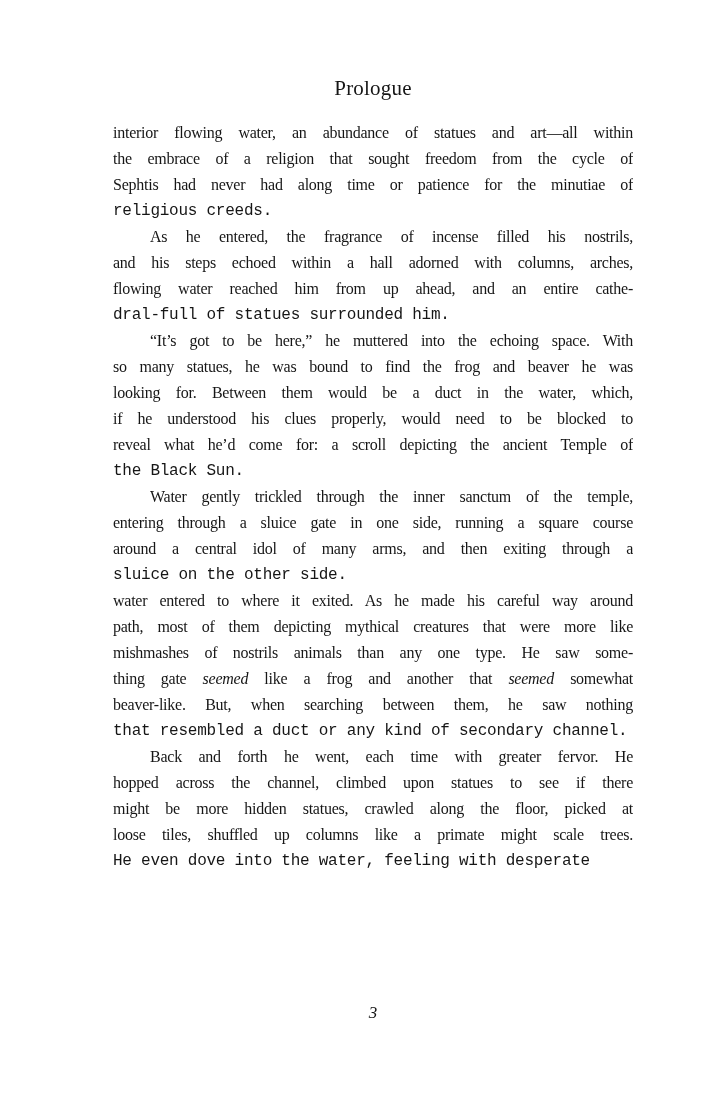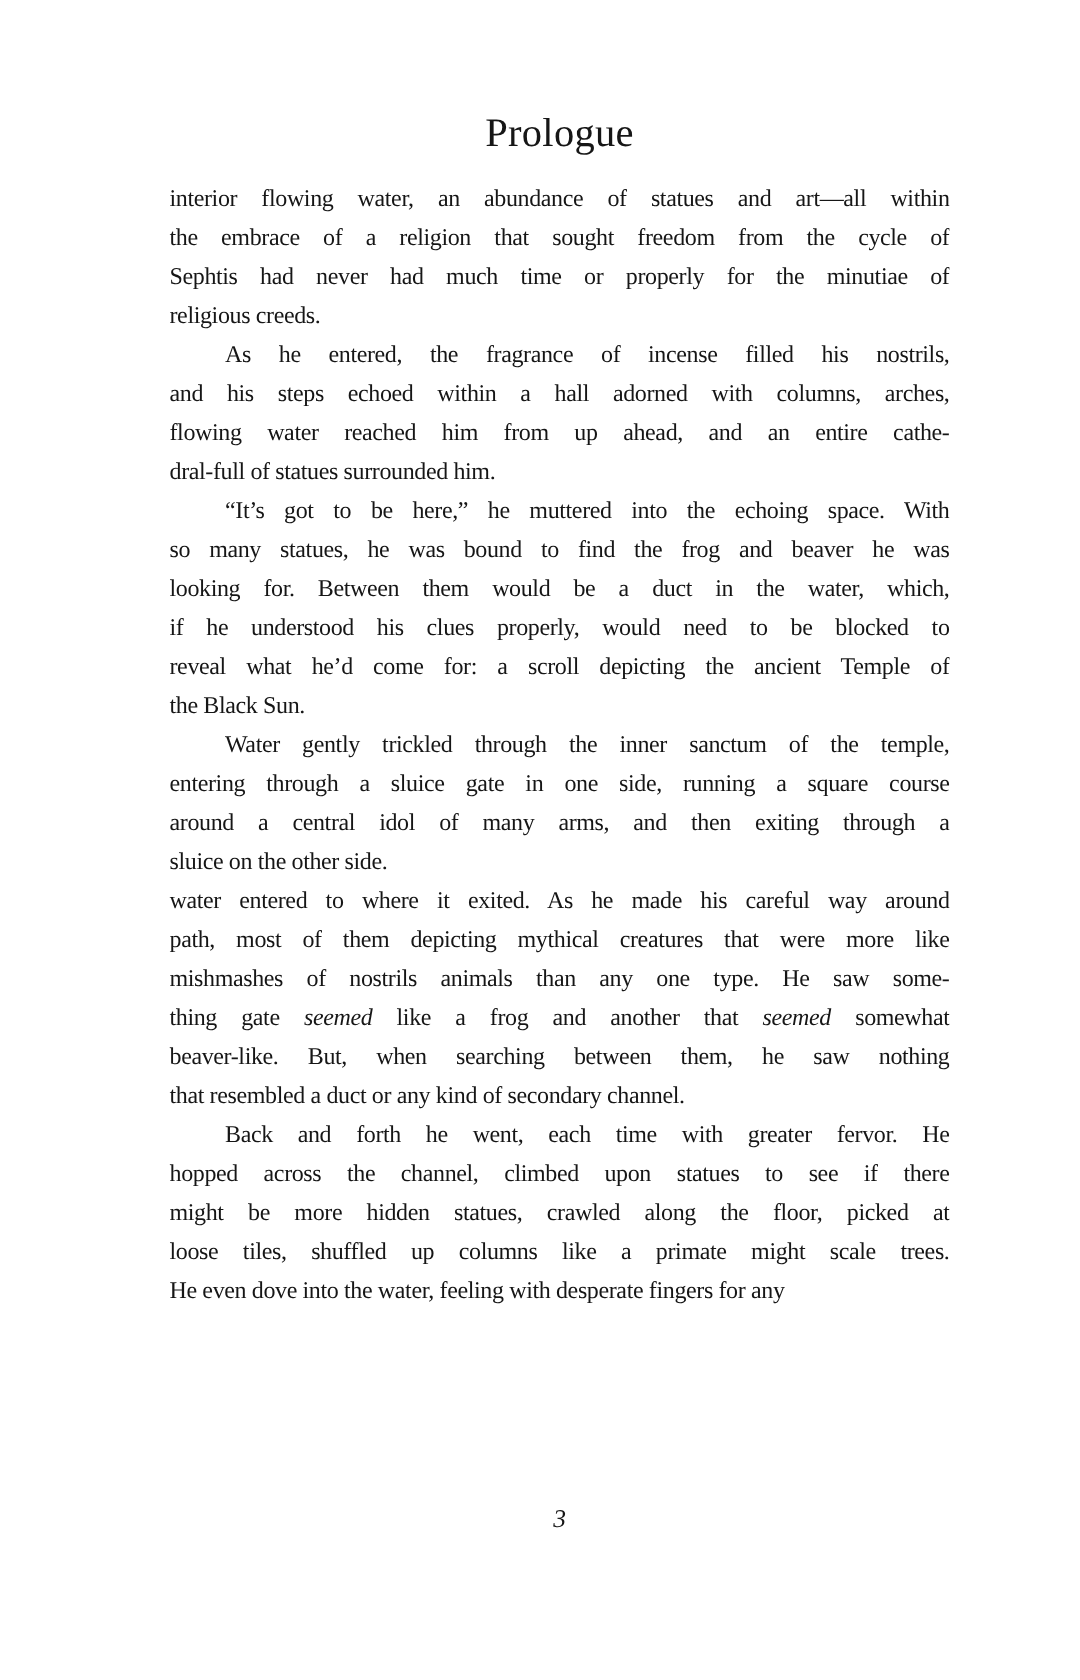--- a/index.html
+++ b/index.html
@@ -16,21 +16,21 @@
     background: #ffffff;
     color: #161616;
     font-family: "Liberation Serif", "DejaVu Serif", serif;
   }
   .chapter-heading {
     position: absolute;
     top: 76px;
     left: 113px;
     width: 520px;
     text-align: center;
-    font-size: 27px;
+    font-size: 21px;
     line-height: 24px;
     letter-spacing: 0.2px;
   }
   .body-text {
     position: absolute;
     top: 120px;
     left: 113px;
     width: 520px;
     font-size: 16px;
     line-height: 26px;
@@ -38,20 +38,21 @@
   }
   .line {
     height: 26px;
     overflow: hidden;
     text-align: justify;
     text-align-last: justify;
   }
   .line.last {
     text-align: left;
     text-align-last: left;
+    font-family: Liberation Mono, monospace;
   }
   .para.indent .line.first { text-indent: 37px; }
   .line em { }
   .folio {
     position: absolute;
     top: 1003px;
     left: 113px;
     width: 520px;
     text-align: center;
     font-size: 17px;
@@ -60,21 +61,21 @@
 </style>
 </head>
 <body>
 
 <div class="page">
   <div class="chapter-heading">Prologue</div>
   <div class="body-text" id="body-text">
       <div class="para">
         <div class="line first">interior flowing water, an abundance of statues and art—all within</div>
         <div class="line">the embrace of a religion that sought freedom from the cycle of</div>
-        <div class="line">Sephtis had never had much time or properly for the minutiae of</div>
+        <div class="line">Sephtis had never had along time or patience for the minutiae of</div>
         <div class="line last">religious creeds.</div>
       </div>
       <div class="para indent">
         <div class="line first">As he entered, the fragrance of incense filled his nostrils,</div>
         <div class="line">and his steps echoed within a hall adorned with columns, arches,</div>
         <div class="line">flowing water reached him from up ahead, and an entire cathe-</div>
         <div class="line last">dral-full of statues surrounded him.</div>
       </div>
       <div class="para indent">
         <div class="line first">“It’s got to be here,” he muttered into the echoing space. With</div>

